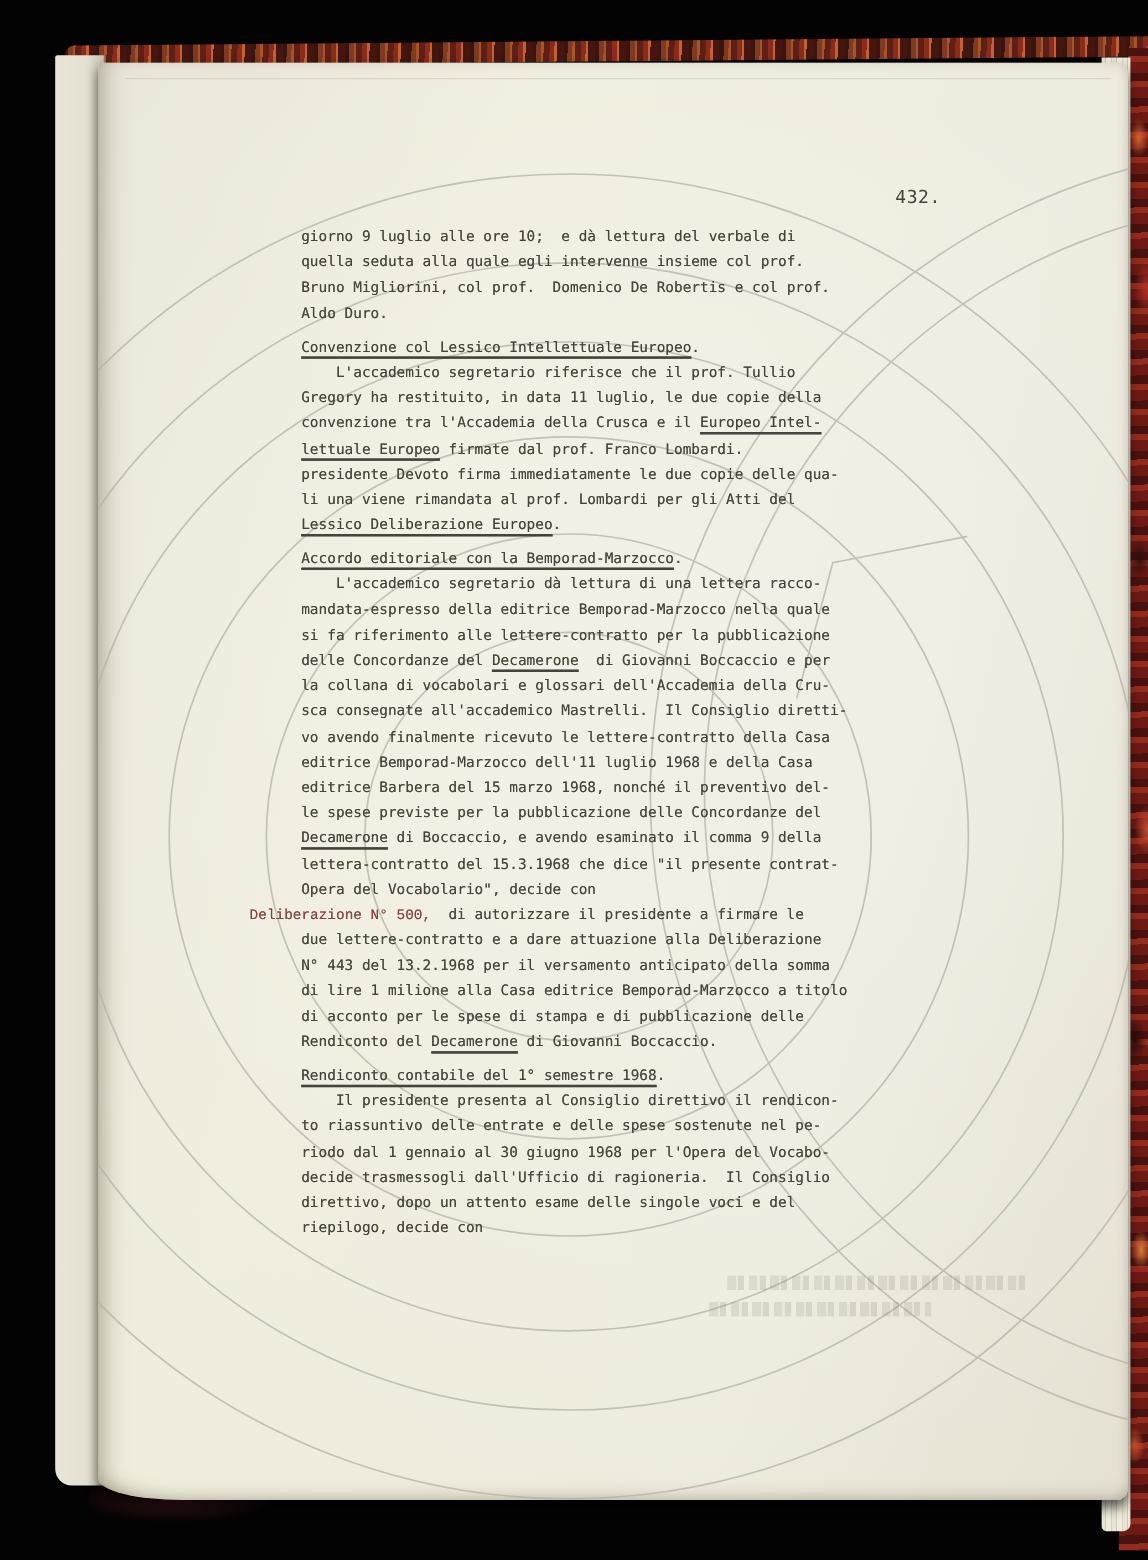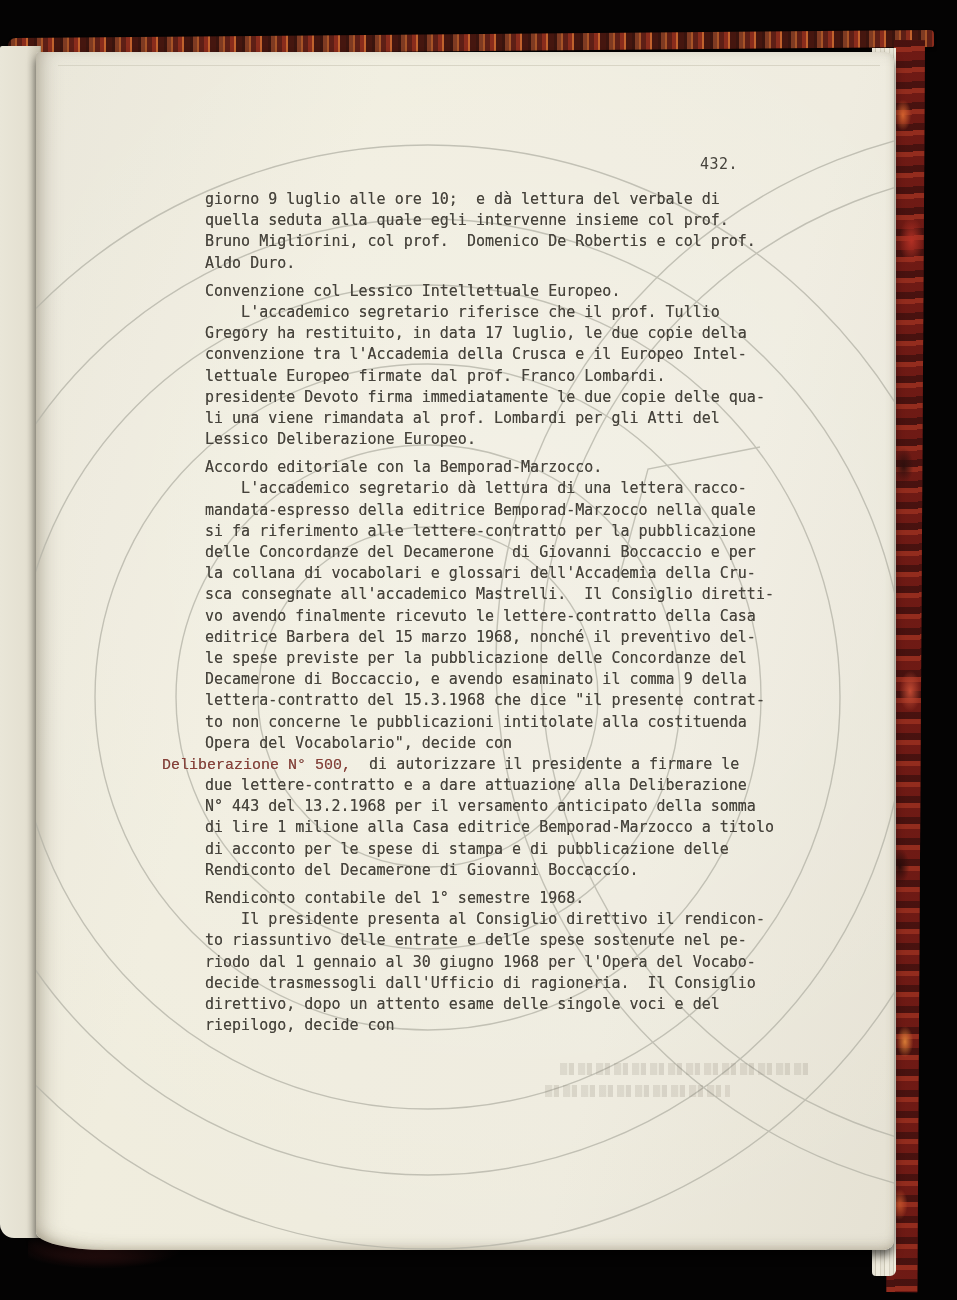--- a/index.html
+++ b/index.html
@@ -1,21 +1,21 @@
 <!DOCTYPE html>
 <html><head>
 <meta charset="utf-8">
 <style>
   html,body{margin:0;padding:0;}
   body{
     width:957px;height:1300px;overflow:hidden;position:relative;
     background:#040303;
     font-family:"DejaVu Sans Mono","Liberation Mono",monospace;
   }
-  .scene{position:absolute;inset:0;}
+  .scene{position:absolute;inset:0;margin-left:46px;}
 
   
   .top-edge{
     position:absolute;left:8px;top:34px;width:926px;height:17px;
     transform:rotate(-0.5deg);
     border-radius:8px 4px 2px 2px;
     background:
       repeating-linear-gradient(92deg,
         #3a140e 0 3px,#7e3a22 3px 7px,#a85427 7px 9px,
         #5e1f16 9px 14px,#8a2c1c 14px 18px,#c2622d 18px 20px,#45160f 20px 26px);
@@ -80,26 +80,26 @@
 
   .watermark{position:absolute;left:0;top:0;pointer-events:none;}
 
   .pagenum{
     position:absolute;left:664px;top:103px;
     font-size:15px;color:#46433c;letter-spacing:.5px;
   }
 
   .text{
     position:absolute;left:169px;top:138px;width:600px;
-    font-size:15px;color:#46433c;
+    font-size:12px;color:#46433c;
   }
   .text .line{white-space:pre;height:21.2px;text-shadow:0 0 .4px rgba(60,55,45,.6);}
   .text .h{margin-top:7px;}
   .text .outdent{margin-left:-43px;}
-  .text .u{text-underline-offset:3.5px;text-decoration-thickness:1.5px;text-align:center;}
+  .text .u{text-decoration:underline;text-underline-offset:3.5px;text-decoration-thickness:1.5px;text-align:center;}
   .text .r{color:#8a3f38;font-family:Liberation Mono, monospace;}
 
   
   .ghost{
     position:absolute;height:12px;filter:blur(.6px);opacity:.85;
     background:repeating-linear-gradient(90deg,
       rgba(110,100,85,.16) 0 7px, rgba(110,100,85,.04) 7px 9px,
       rgba(110,100,85,.20) 9px 14px, rgba(0,0,0,0) 14px 18px);
   }
   .ghost1{left:524px;top:1011px;width:250px;}
@@ -147,45 +147,45 @@
           <div class="line"><span>giorno 9 luglio alle ore 10;  e dà lettura del verbale di</span></div>
           <div class="line"><span>quella seduta alla quale egli intervenne insieme col prof.</span></div>
           <div class="line"><span>Bruno Migliorini, col prof.  Domenico De Robertis e col prof.</span></div>
           <div class="line"><span>Aldo Duro.</span></div>
         </div>
         <div class="block h">
           <div class="line h"><span class="u">Convenzione col Lessico Intellettuale Europeo</span><span>.</span></div>
         </div>
         <div class="block p">
           <div class="line"><span>    L'accademico segretario riferisce che il prof. Tullio</span></div>
-          <div class="line"><span>Gregory ha restituito, in data 17 luglio, le due copie della</span></div>
+          <div class="line"><span>Gregory ha restituito, in data 11 luglio, le due copie della</span></div>
           <div class="line"><span>convenzione tra l'Accademia della Crusca e il </span><span class="u">Europeo Intel-</span></div>
           <div class="line"><span class="u">lettuale Europeo</span><span> firmate dal prof. Franco Lombardi.</span></div>
         </div>
         <div class="block p">
           <div class="line"><span>presidente Devoto firma immediatamente le due copie delle qua-</span></div>
           <div class="line"><span>li una viene rimandata al prof. Lombardi per gli Atti del</span></div>
           <div class="line"><span class="u">Lessico Deliberazione Europeo</span><span>.</span></div>
         </div>
         <div class="block h">
           <div class="line h"><span class="u">Accordo editoriale con la Bemporad-Marzocco</span><span>.</span></div>
         </div>
         <div class="block p">
           <div class="line"><span>    L'accademico segretario dà lettura di una lettera racco-</span></div>
           <div class="line"><span>mandata-espresso della editrice Bemporad-Marzocco nella quale</span></div>
           <div class="line"><span>si fa riferimento alle lettere-contratto per la pubblicazione</span></div>
           <div class="line"><span>delle Concordanze del </span><span class="u">Decamerone</span><span>  di Giovanni Boccaccio e per</span></div>
           <div class="line"><span>la collana di vocabolari e glossari dell'Accademia della Cru-</span></div>
           <div class="line"><span>sca consegnate all'accademico Mastrelli.  Il Consiglio diretti-</span></div>
           <div class="line"><span>vo avendo finalmente ricevuto le lettere-contratto della Casa</span></div>
+          <div class="line"><span>editrice Bemporad-Marzocco dell'11 luglio 1968 e della Casa</span></div>
           <div class="line"><span>editrice Barbera del 15 marzo 1968, nonché il preventivo del-</span></div>
           <div class="line"><span>le spese previste per la pubblicazione delle Concordanze del</span></div>
           <div class="line"><span class="u">Decamerone</span><span> di Boccaccio, e avendo esaminato il comma 9 della</span></div>
           <div class="line"><span>lettera-contratto del 15.3.1968 che dice "il presente contrat-</span></div>
-          <div class="line"><span>to non concerne le pubblicazioni intitolate alla costituenda</span></div>
           <div class="line"><span>Opera del Vocabolario", decide con</span></div>
         </div>
         <div class="block p">
           <div class="line outdent"><span class="r">Deliberazione N° 500,</span><span>  di autorizzare il presidente a firmare le</span></div>
           <div class="line"><span>due lettere-contratto e a dare attuazione alla Deliberazione</span></div>
           <div class="line"><span>N° 443 del 13.2.1968 per il versamento anticipato della somma</span></div>
           <div class="line"><span>di lire 1 milione alla Casa editrice Bemporad-Marzocco a titolo</span></div>
           <div class="line"><span>di acconto per le spese di stampa e di pubblicazione delle</span></div>
           <div class="line"><span>Rendiconto del </span><span class="u">Decamerone</span><span> di Giovanni Boccaccio.</span></div>
         </div>

